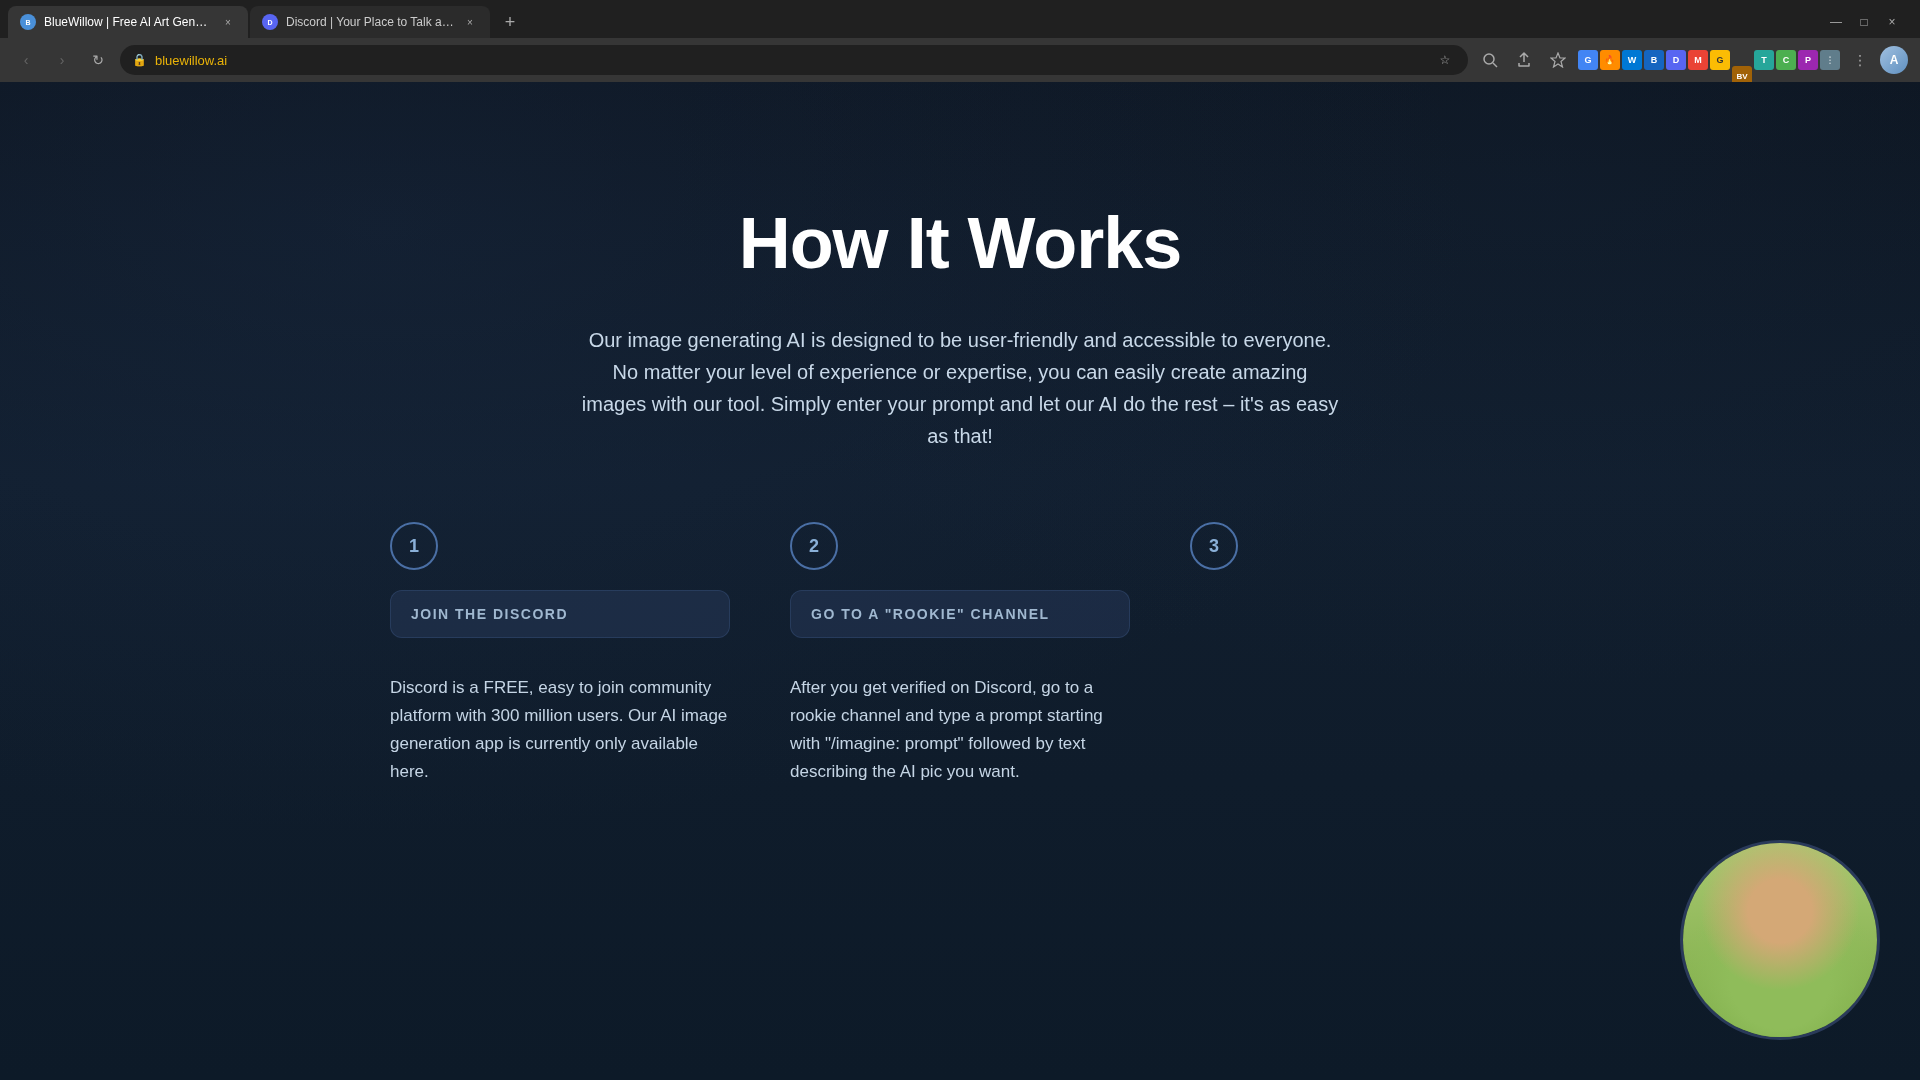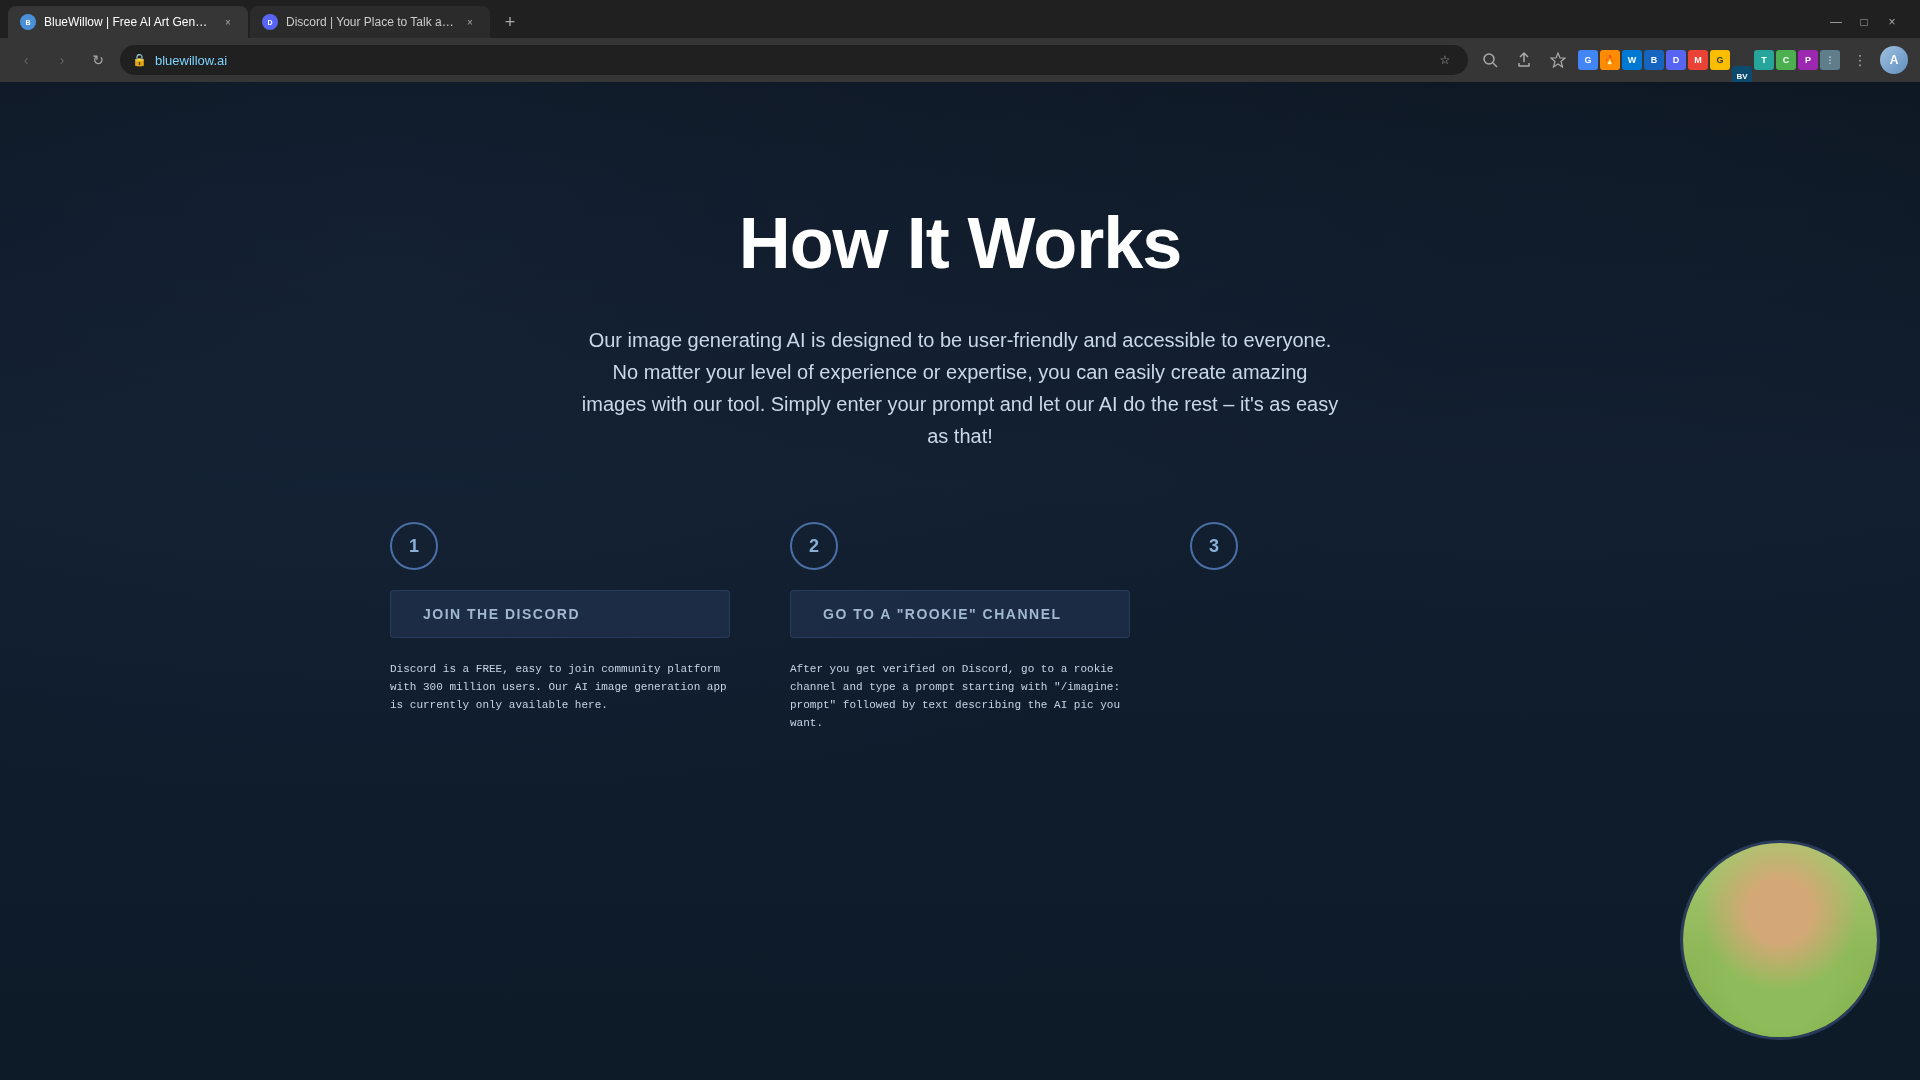--- a/index.html
+++ b/index.html
@@ -140,21 +140,21 @@
       gap: 8px;
     }
 
     .url-lock {
       color: #aaa;
       font-size: 12px;
     }
 
     .url-text {
       font-size: 13px;
-      color: #7dd3fc;
+      color: #eab308;
       flex: 1;
     }
 
     .url-actions {
       display: flex; gap: 4px;
     }
 
     .url-action-btn {
       width: 22px; height: 22px;
       display: flex; align-items: center; justify-content: center;
@@ -262,37 +262,36 @@
       justify-content: center;
       font-size: 18px;
       font-weight: bold;
       color: #8ab0d8;
       margin-bottom: 20px;
     }
 
     .step-header {
       background: rgba(50, 70, 110, 0.35);
       border: 1px solid rgba(70, 100, 150, 0.3);
-      border-radius: 4px;
-      padding: 14px 32px;
-      margin-bottom: 22px;
+      border-radius: 12px;
+      padding: 14px 20px;
+      margin-bottom: 36px;
     }
 
     .step-header-text {
       font-size: 14px;
       font-weight: bold;
       color: #a0b8d0;
       letter-spacing: 1.5px;
     }
 
     .step-description {
-      font-size: 11px;
+      font-size: 17px;
       color: #c5d5e5;
       line-height: 1.65;
-      font-family: Liberation Mono, monospace;
     }
 
     
     .video-overlay {
       position: absolute;
       bottom: 40px;
       right: 40px;
       width: 200px;
       height: 200px;
       border-radius: 50%;
@@ -310,21 +309,21 @@
         radial-gradient(circle at 50% 70%, #8fbc5a 30%, transparent 60%),
         linear-gradient(180deg, #a8c870 0%, #7aaa45 100%);
     }
 
     
     .ext-g { background: #4285f4; color: white; }
     .ext-w { background: #0078d4; color: white; }
     .ext-d { background: #5865f2; color: white; }
     .ext-m { background: #ea4335; color: white; }
     .ext-gg { background: #fbbc04; color: #333; }
-    .ext-bv { background: #0c4a6e; color: white; margin-top: 32px; }
+    .ext-bv { background: #a16207; color: white; margin-top: 32px; }
     .ext-t { background: #26a69a; color: white; }
     .ext-c { background: #4caf50; color: white; }
     .ext-p { background: #9c27b0; color: white; }
     .ext-ext { background: #607d8b; color: white; }
 
     .profile-avatar {
       width: 28px; height: 28px;
       border-radius: 50%;
       background: linear-gradient(135deg, #a0c0e0, #6090c0);
       display: flex; align-items: center; justify-content: center;

